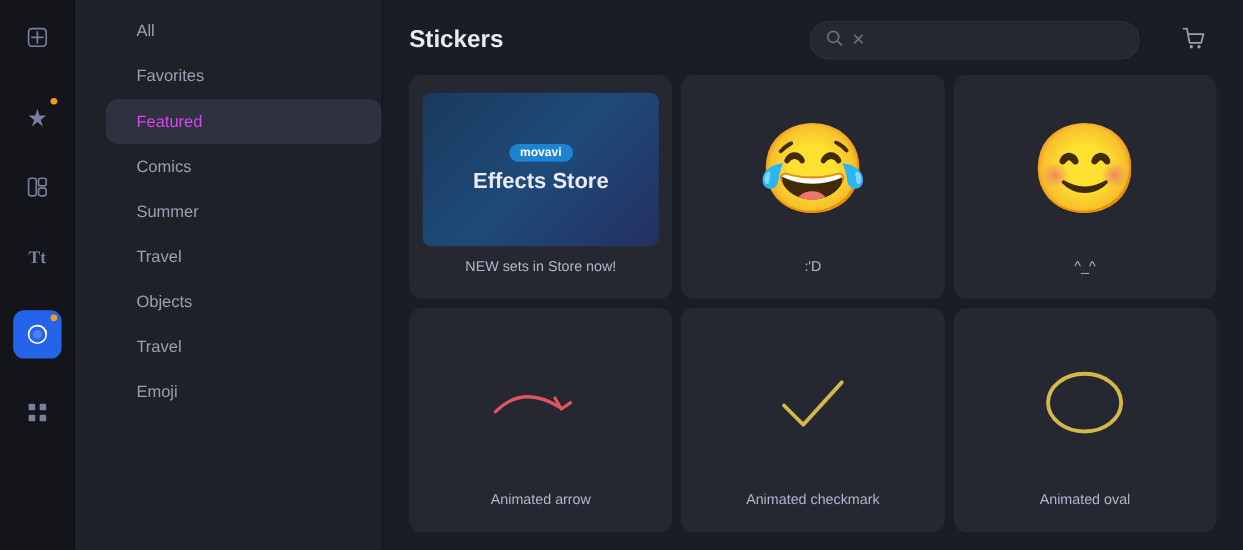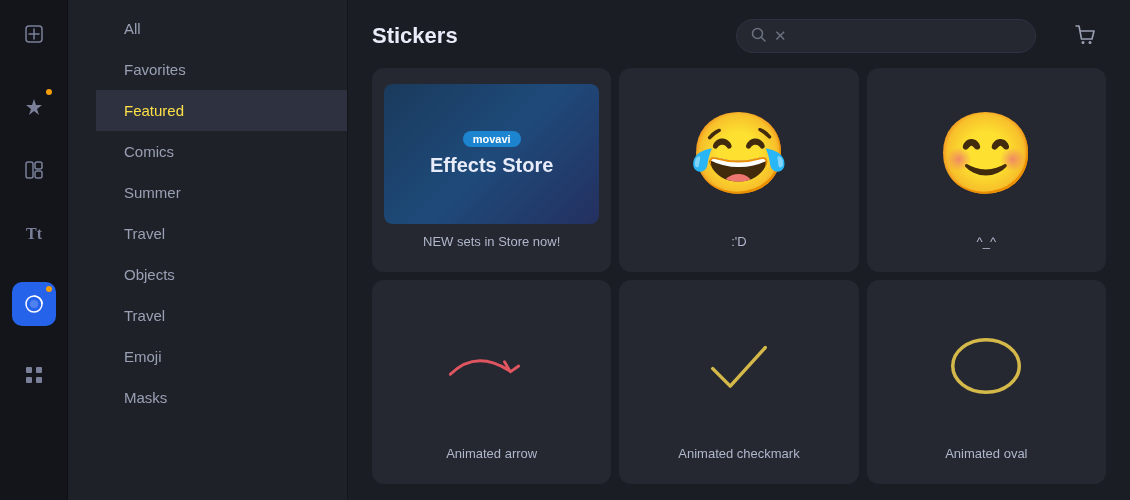--- a/index.html
+++ b/index.html
@@ -64,22 +64,23 @@
       padding: 12px 28px;
       font-size: 15px;
       color: #9aa0b4;
       cursor: pointer;
       border-radius: 0;
       transition: background 0.12s, color 0.12s;
       margin-left: 28px;
     }
     .sidebar-item.active {
       background: #2d3140;
-      color: #fde047;
+      color: #d946ef;
       font-weight: 500;
+      border-radius: 12px;
     }
 
     
     .main {
       flex: 1;
       background: #1a1d23;
       display: flex;
       flex-direction: column;
       overflow: hidden;
     }
@@ -268,21 +269,20 @@
 <div class="sidebar">
   <div class="sidebar-item">All</div>
   <div class="sidebar-item">Favorites</div>
   <div class="sidebar-item active">Featured</div>
   <div class="sidebar-item">Comics</div>
   <div class="sidebar-item">Summer</div>
   <div class="sidebar-item">Travel</div>
   <div class="sidebar-item">Objects</div>
   <div class="sidebar-item">Travel</div>
   <div class="sidebar-item">Emoji</div>
-  <div class="sidebar-item">Masks</div>
 </div>
 
 <div class="main">
 
   <div class="main-header">
     <span class="main-title">Stickers</span>
 
     <div class="search-bar">
       <span class="search-icon-svg">
         <svg width="15" height="15" viewBox="0 0 15 15" fill="none">

